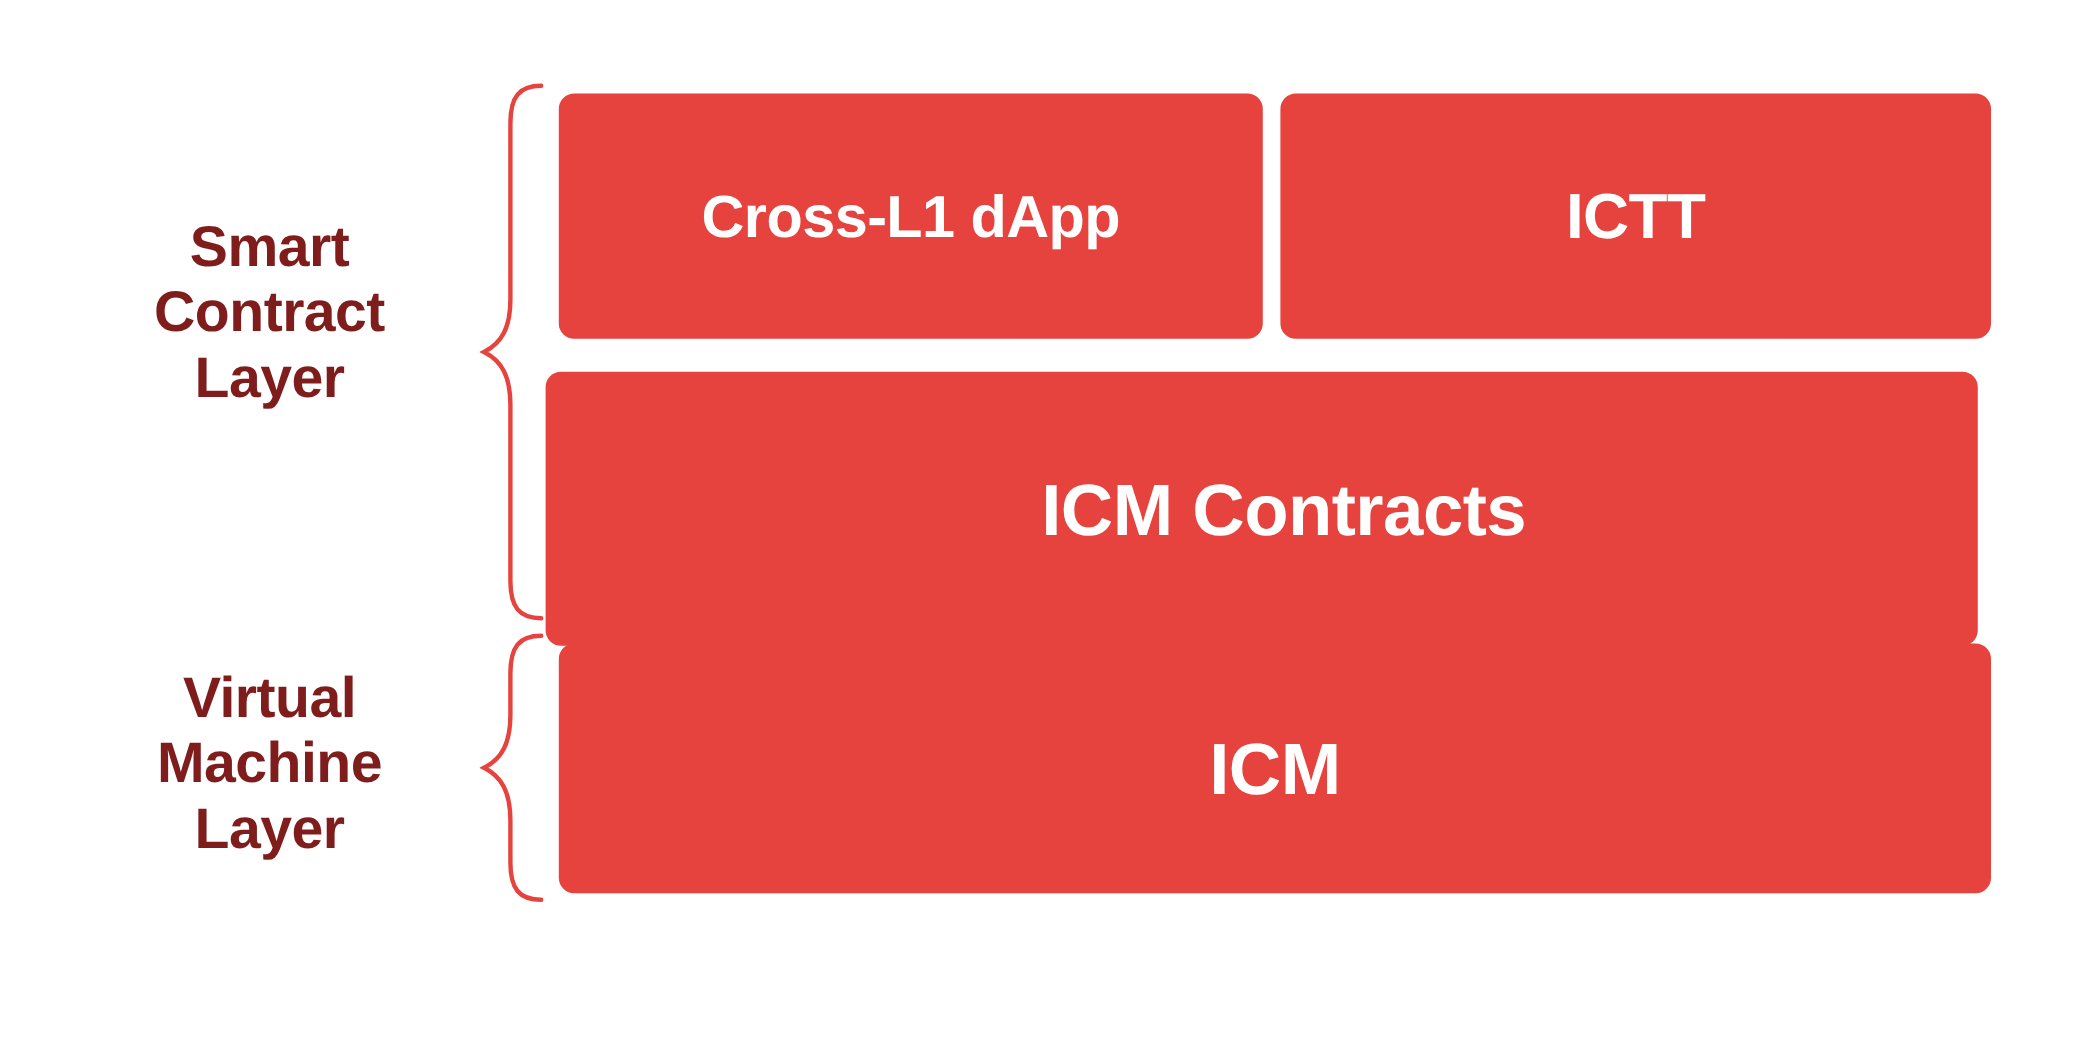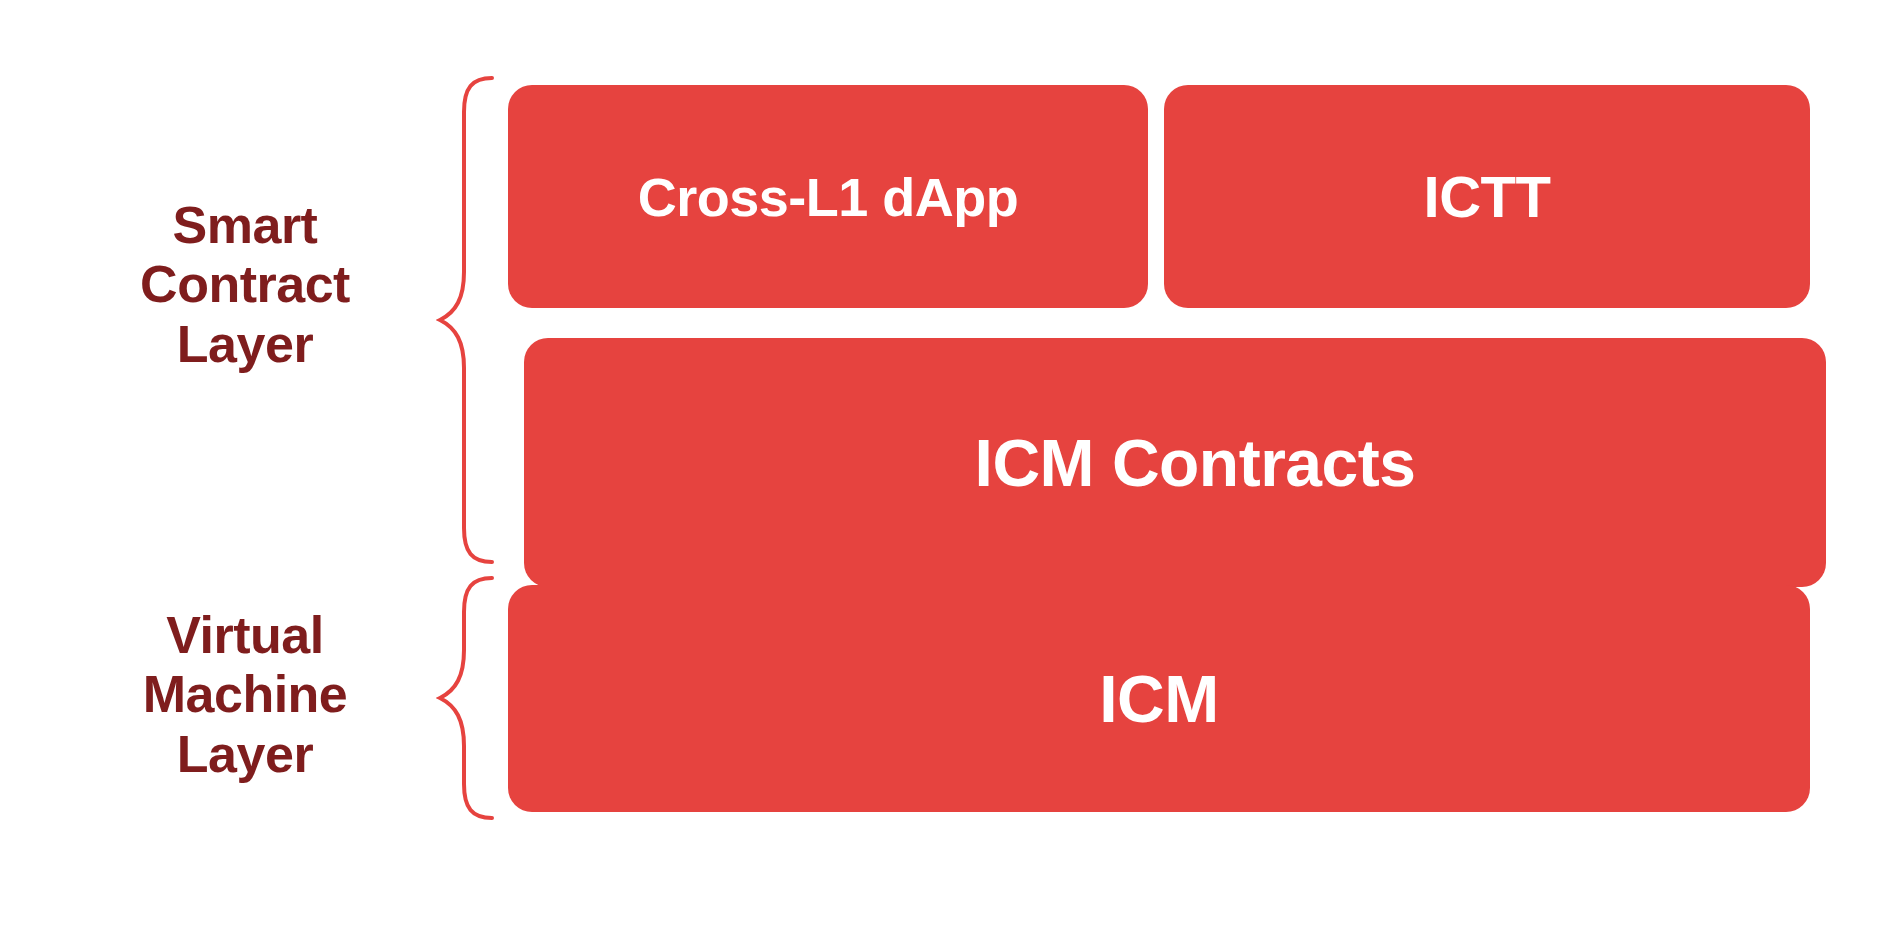--- a/index.html
+++ b/index.html
@@ -47,21 +47,21 @@
     position: absolute;
     left: 436px;
   }
   #brace-smart-contract { top: 74px; }
   #brace-virtual-machine { top: 574px; }
 
   
   .box {
     position: absolute;
     background: #e6433f;
-    border-radius: 24px;
+    border-radius: 14px;
     display: flex;
     align-items: center;
     justify-content: center;
     box-sizing: border-box;
   }
   .box-label {
     color: #ffffff;
     font-weight: 700;
     letter-spacing: -0.5px;
     text-align: center;
@@ -78,21 +78,21 @@
 
   #box-ictt {
     left: 1164px;
     top: 85px;
     width: 646px;
     height: 223px;
   }
   #box-ictt .box-label { font-size: 58px; }
 
   #box-icm-contracts {
-    left: 524px;
+    left: 496px;
     top: 338px;
     width: 1302px;
     height: 249px;
     padding-left: 40px;
   }
   #box-icm-contracts .box-label { font-size: 66px; }
 
   #box-icm {
     left: 508px;
     top: 585px;

